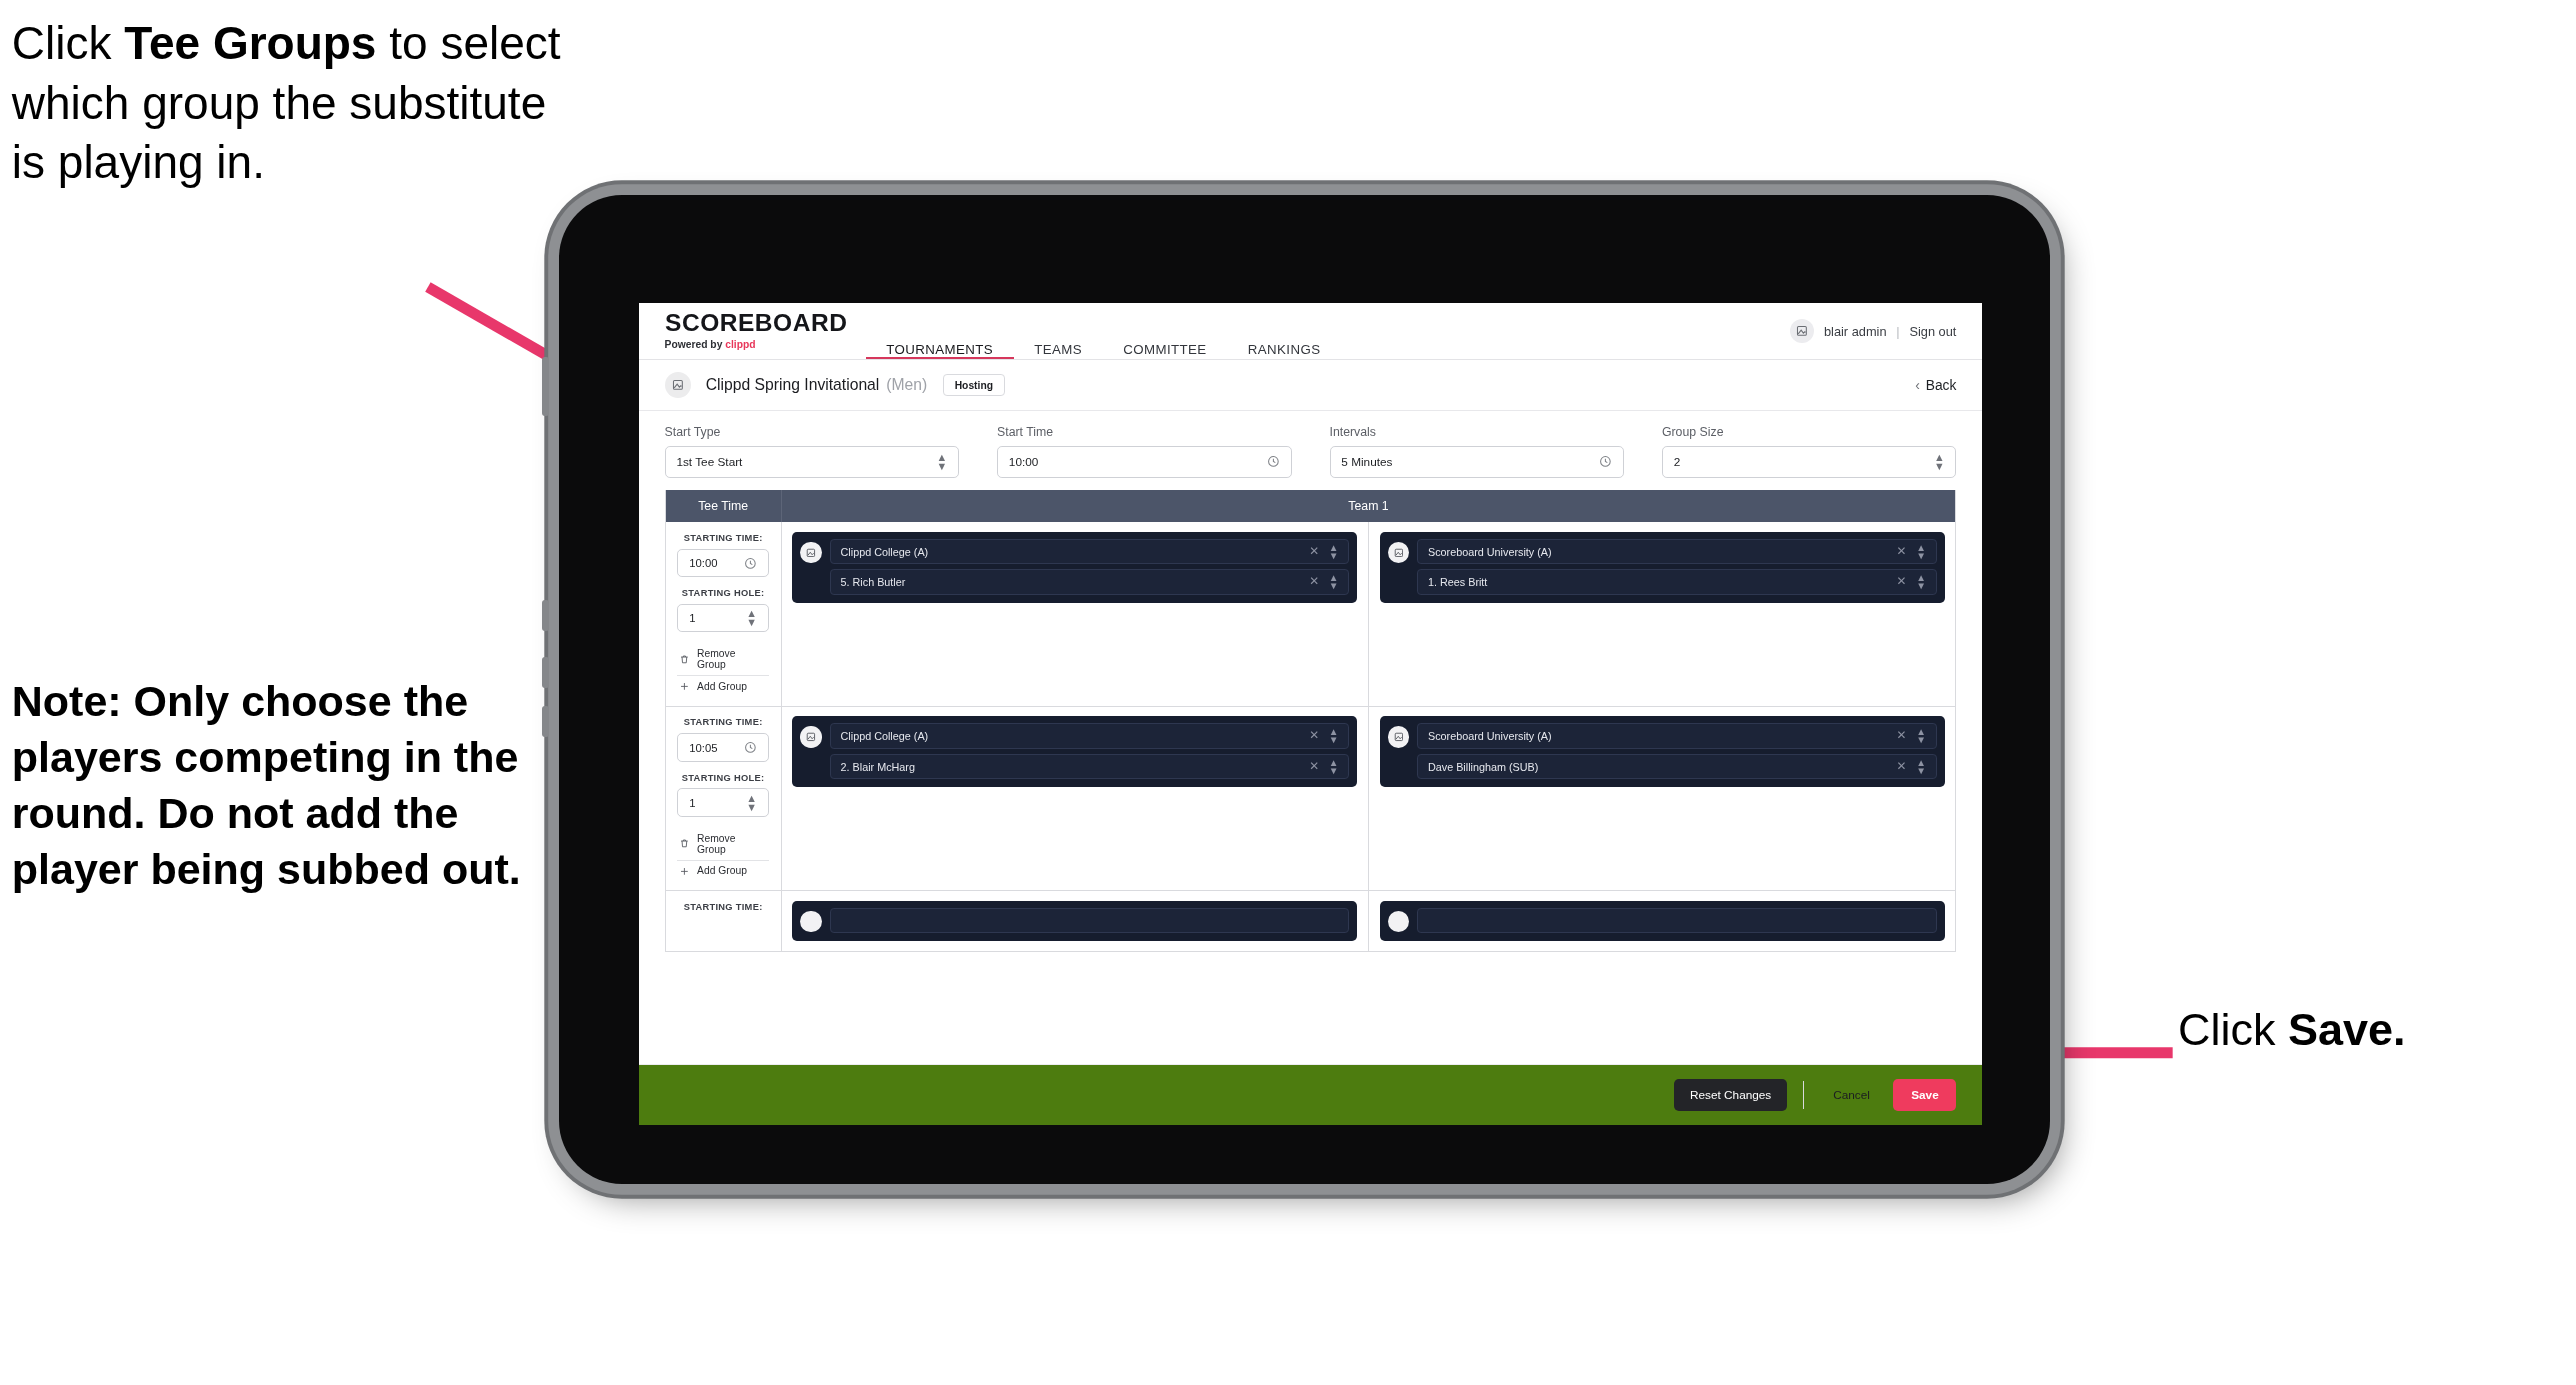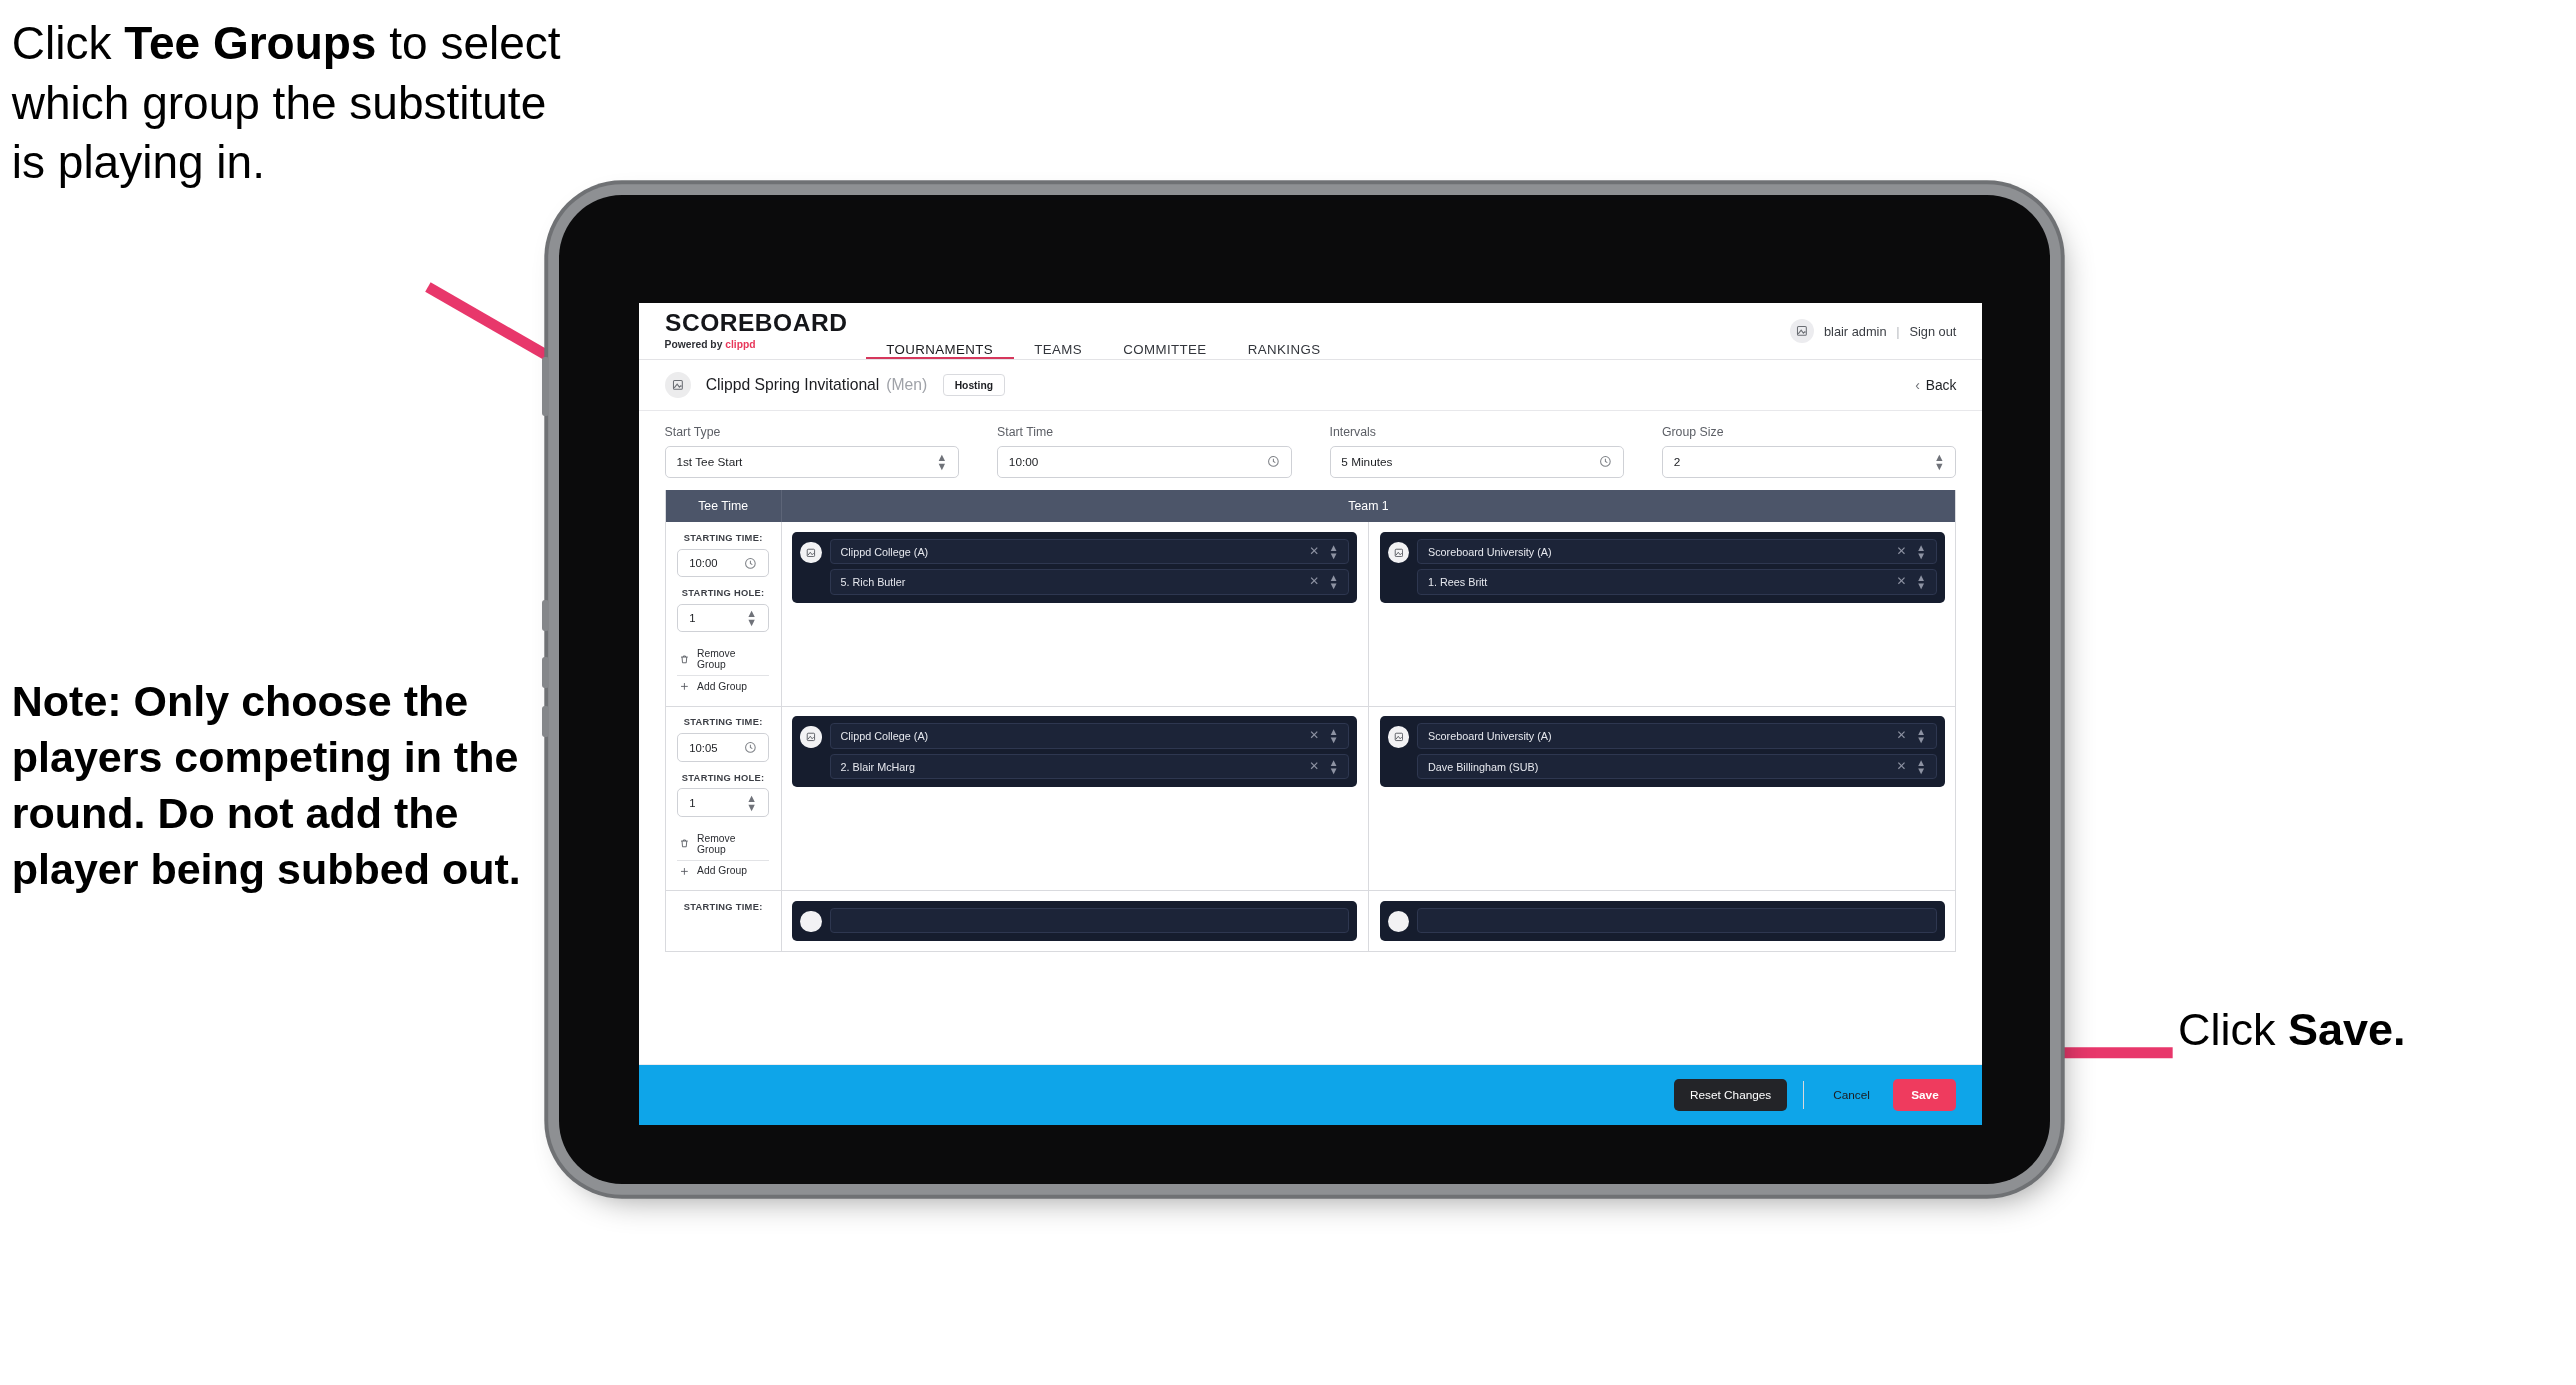--- a/index.html
+++ b/index.html
@@ -98,21 +98,21 @@
   .gicon{width:21.6px;height:21.6px;border-radius:50%;background:#f2f2f4;flex:none;display:flex;align-items:center;justify-content:center;margin-top:2.9px;}
   .gicon svg{width:9.8px;height:9.8px;}
   .rows{flex:1;display:flex;flex-direction:column;gap:4.9px;}
   .prow{background:#1c2438;border:1px solid #2e3750;border-radius:3.9px;height:25.6px;display:flex;align-items:center;padding:0 9.8px;box-sizing:border-box;}
   .prow .nm{font-size:10.8px;color:#e6e8ee;}
   .prow .act{margin-left:auto;display:flex;align-items:center;gap:9.8px;color:#8e93a3;}
   .prow .x{font-size:11.8px;line-height:1;cursor:pointer;}
   .prow .sp{font-size:9.8px;line-height:.82;display:flex;flex-direction:column;cursor:pointer;}
 
   
-  .footbar{position:absolute;left:0;right:0;bottom:0;height:61px;background:#0ea5e9;display:flex;align-items:center;justify-content:flex-end;gap:0;padding:0 25.6px;box-sizing:border-box;border-top:1px solid #ececef;}
+  .footbar{position:absolute;left:0;right:0;bottom:0;height:61px;background:#4d7c0f;display:flex;align-items:center;justify-content:flex-end;gap:0;padding:0 25.6px;box-sizing:border-box;border-top:1px solid #ececef;}
   .btn{font-size:11.8px;border-radius:4.9px;cursor:pointer;box-sizing:border-box;}
   .btn-reset{background:#232428;color:#fff;padding:8.8px 15.7px;}
   .divv{width:1px;height:27.5px;background:#d8d9dc;margin:0 15.7px;}
   .btn-cancel{background:transparent;color:#1c1d21;padding:8.8px 13.8px;}
   .btn-save{background:#ef3b5e;color:#fff;padding:8.8px 17.7px;margin-left:9.8px;font-weight:bold;}
 </style>
 </head>
 <body>
 
 <div class="anno" id="anno-top">

